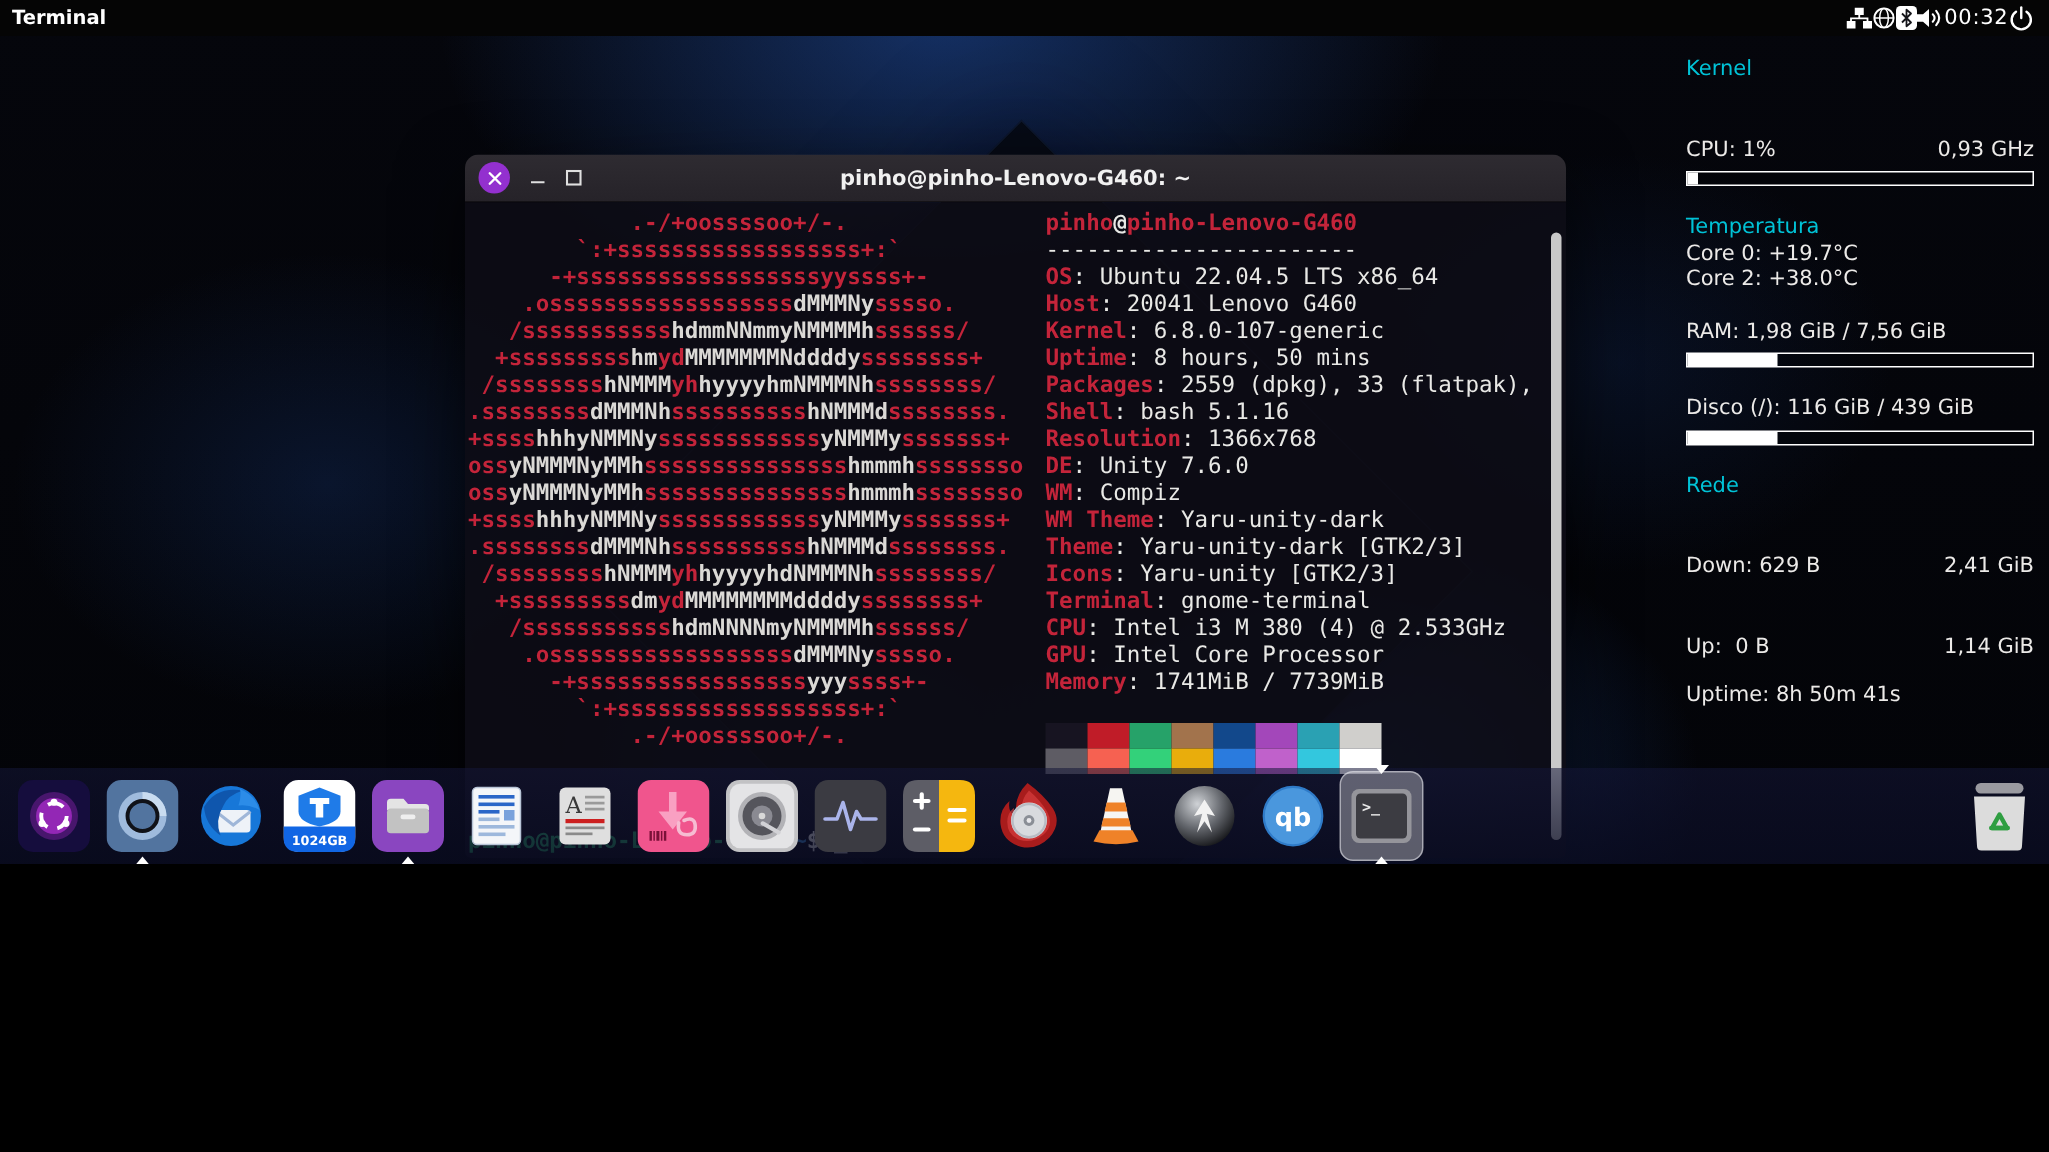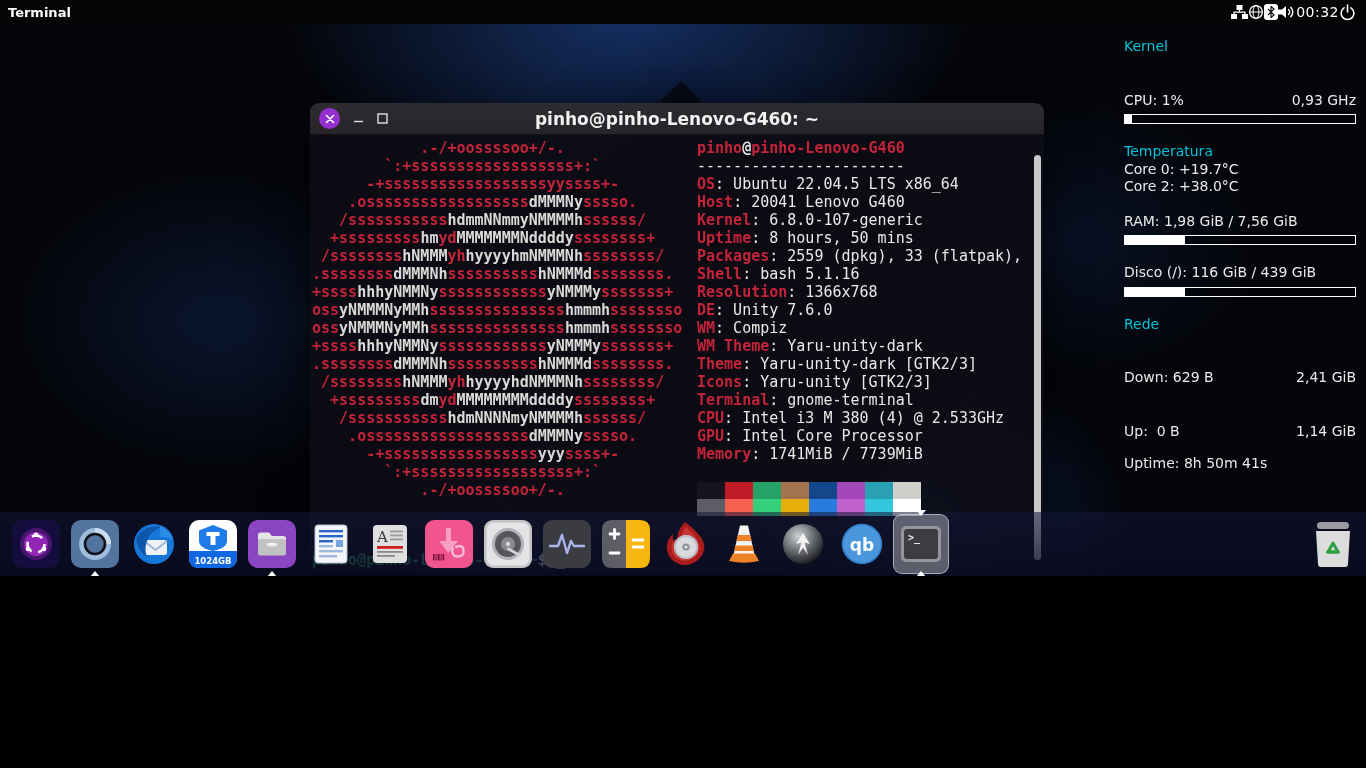--- a/index.html
+++ b/index.html
@@ -33,21 +33,21 @@
   .c-bar{height:8px;border:1px solid #fff;margin:5px 0 2px;background:rgba(0,0,0,.25);}
   .c-fill{height:100%;background:#fff;}
   .sp{height:17px;} .sp2{height:15px;}
   
   .twindow{position:absolute;left:310px;top:103px;width:734px;z-index:20;
     border-radius:10px 10px 4px 4px;box-shadow:0 16px 44px rgba(0,0,0,.6);}
   .titlebar{height:31px;background:linear-gradient(#2e2b31,#262329);
     border-radius:9px 9px 0 0;display:flex;align-items:center;position:relative;
     border-bottom:1px solid #141216;}
   .wtitle{position:absolute;left:0;right:0;text-align:center;color:#f1f1f1;
-    font-weight:bold;font-size:17px;pointer-events:none;}
+    font-weight:bold;font-size:14px;pointer-events:none;}
   .wbtn{display:flex;align-items:center;justify-content:center;z-index:2;}
   .close{width:21px;height:21px;border-radius:50%;background:#9330cf;margin-left:9px;}
   .minb{margin-left:13px;} .maxb{margin-left:13px;}
   .tbody{position:relative;height:437px;background:rgba(14,13,22,.88);
     border-radius:0 0 4px 4px;font-family:"DejaVu Sans Mono",monospace;
     font-size:15px;line-height:18px;overflow:hidden;}
   .ascii{position:absolute;left:2px;top:4px;margin:0;font-weight:bold;
     font-family:inherit;font-size:inherit;line-height:inherit;}
   .nfinfo{position:absolute;left:387px;top:4px;white-space:pre;color:#e9e9e6;}
   .nf-label{font-weight:bold;}

